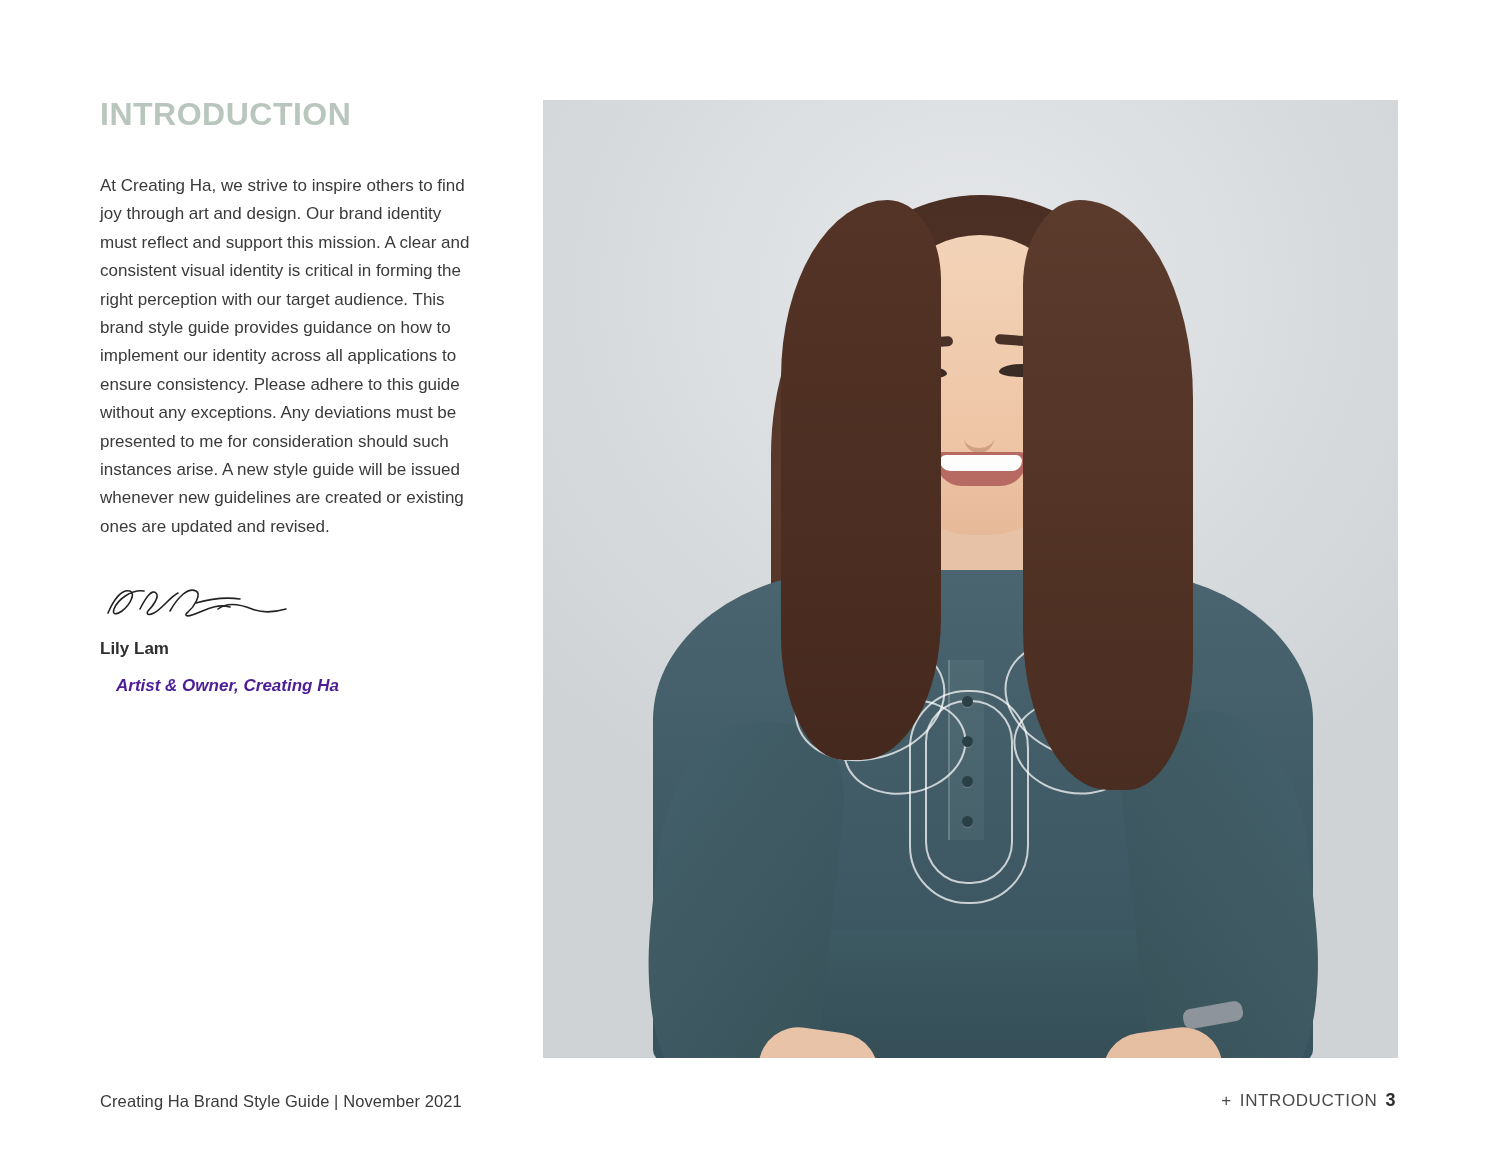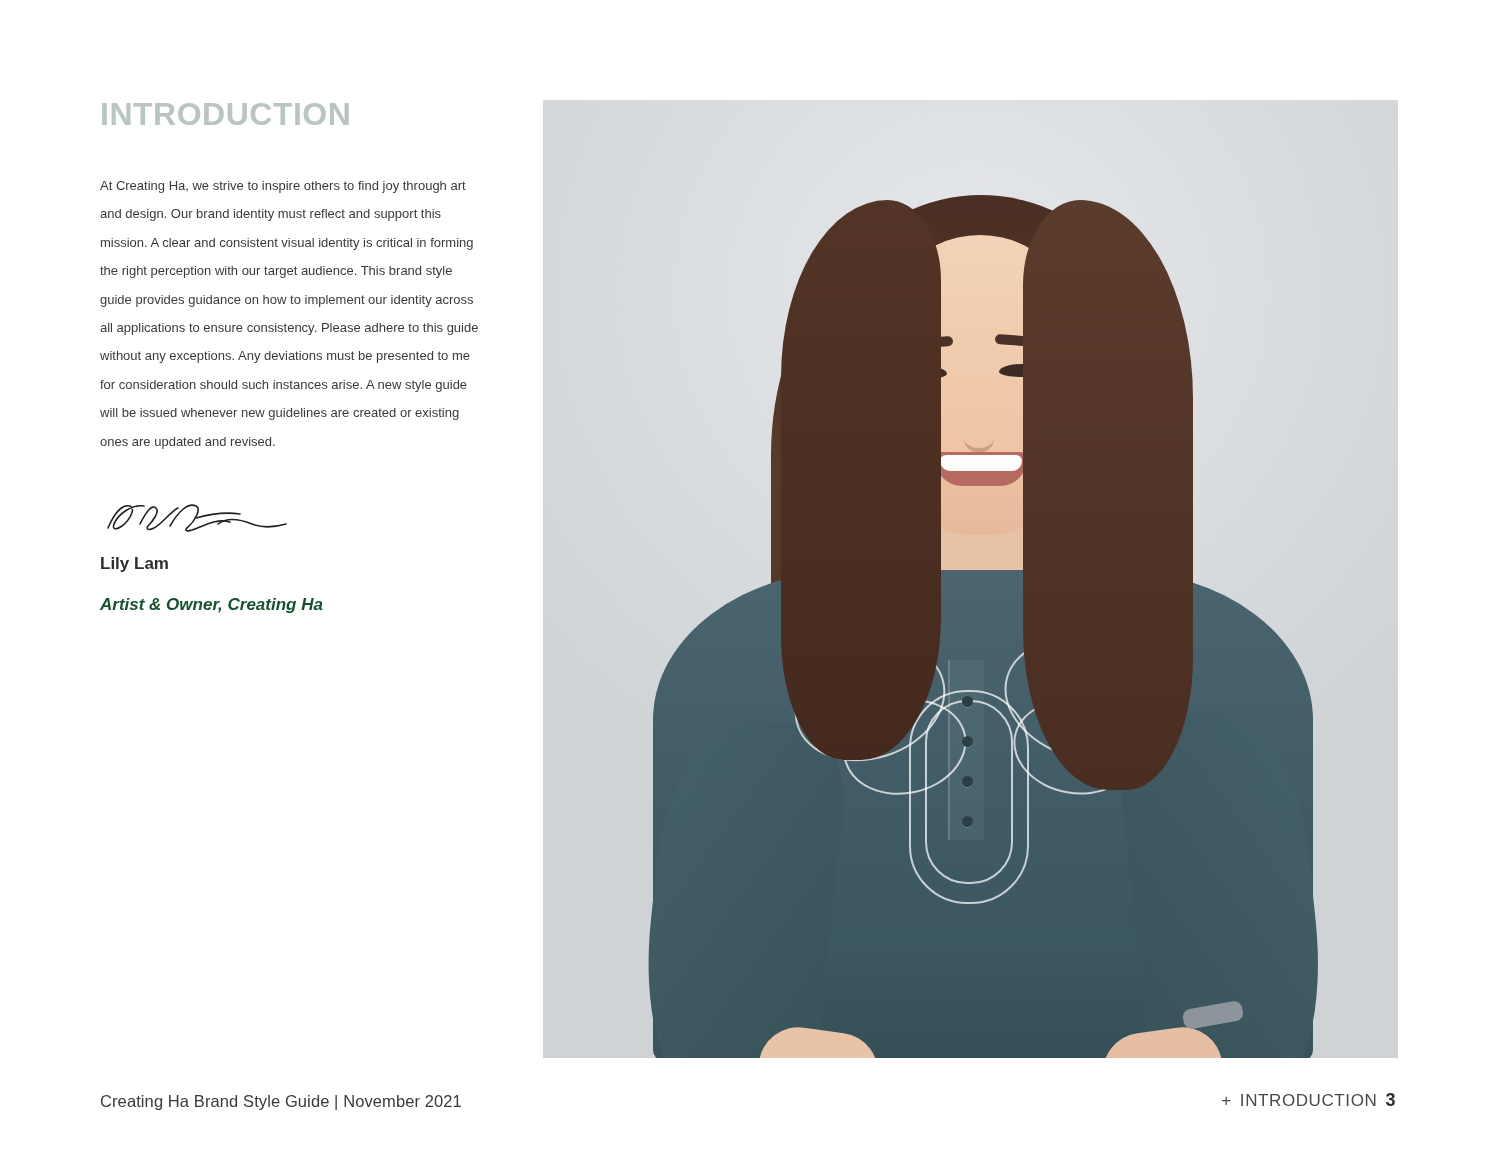--- a/index.html
+++ b/index.html
@@ -34,21 +34,21 @@
   .section-title {
     font-size: 32px;
     font-weight: bold;
     letter-spacing: 0.5px;
     color: #b9c6bd;
     margin: 0 0 42px 0;
     line-height: 1;
   }
 
   .intro-body {
-    font-size: 13px;
+    font-size: 17px;
     line-height: 28.4px;
     color: #3a3a3a;
     margin: 0;
     width: 382px;
     font-weight: 400;
   }
 
   .signature-block {
     margin-top: 38px;
   }
@@ -56,30 +56,30 @@
   .signature-mark {
     width: 200px;
     height: 50px;
     display: block;
   }
 
   .sig-name {
     font-size: 17px;
     font-weight: bold;
     color: #2e2e2e;
-    margin: 10px 0 21px 0;
+    margin: 10px 0 4px 0;
     line-height: 1.2;
   }
 
   .sig-role {
     font-size: 17px;
     font-weight: bold;
     font-style: italic;
-    color: #14532d;
-    margin: 0;
+    color: #4c1d95;
+    margin: 16px;
     line-height: 1.2;
   }
 
   
   .photo-frame {
     position: absolute;
     left: 543px;
     top: 100px;
     width: 855px;
     height: 958px;

